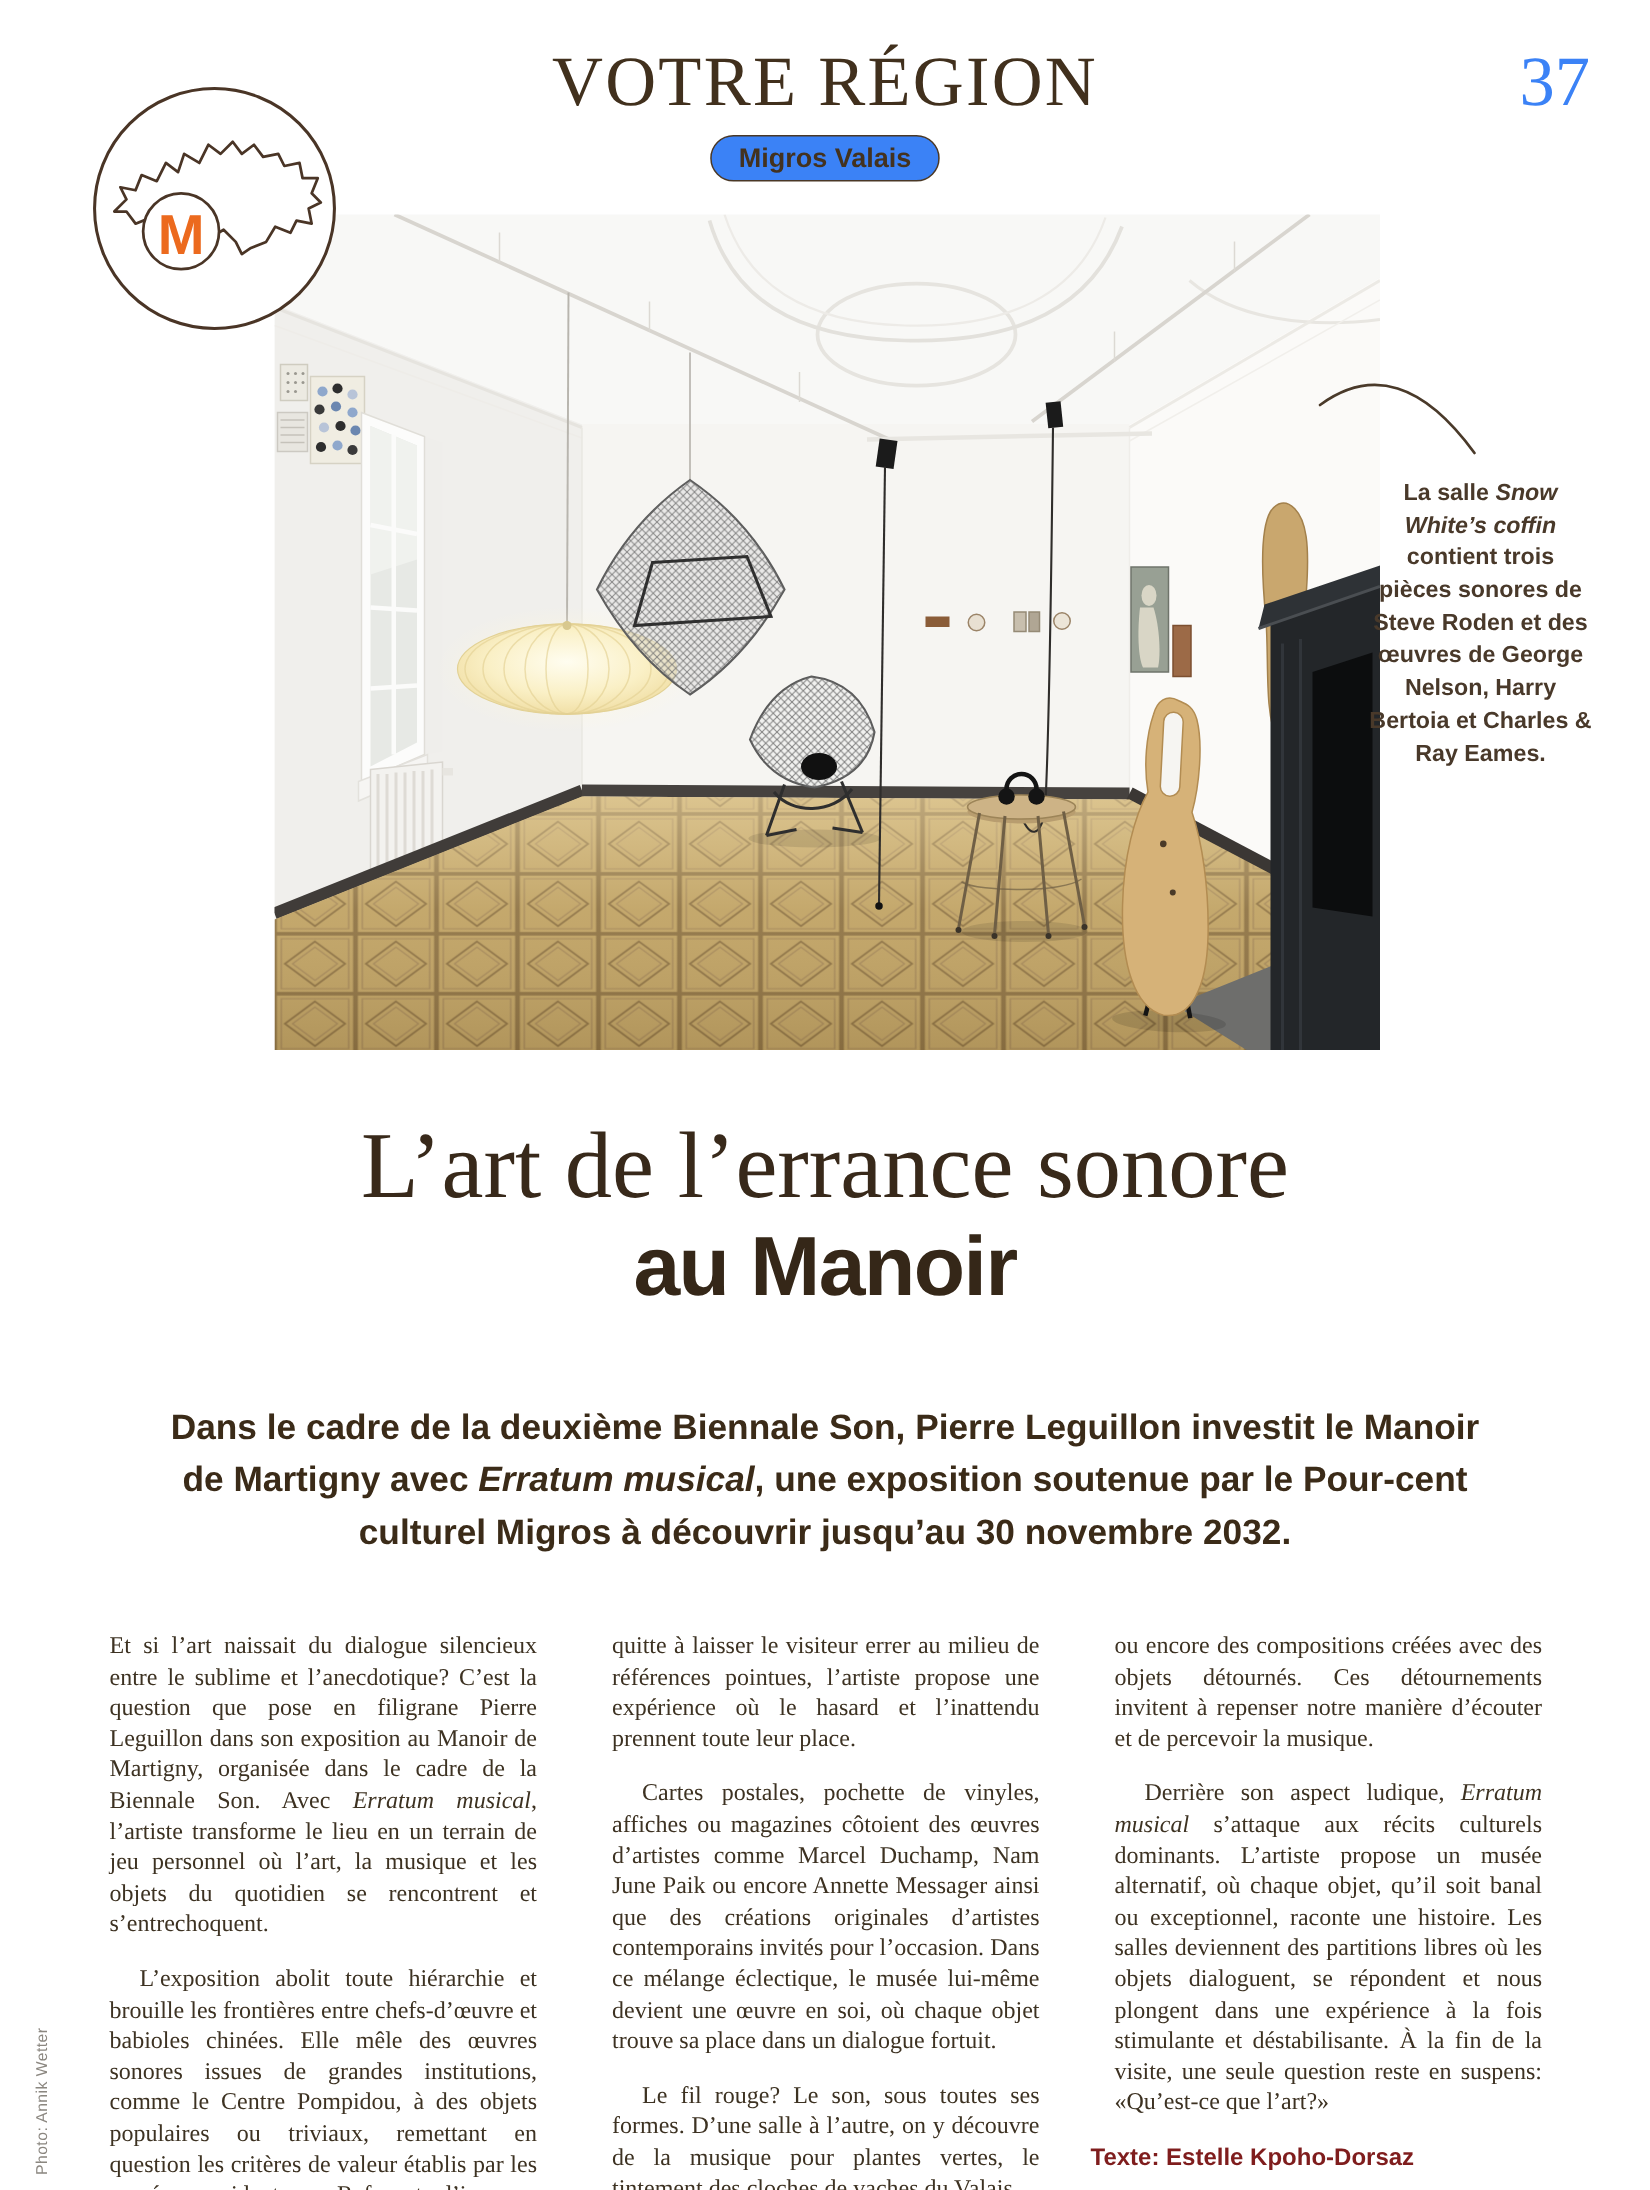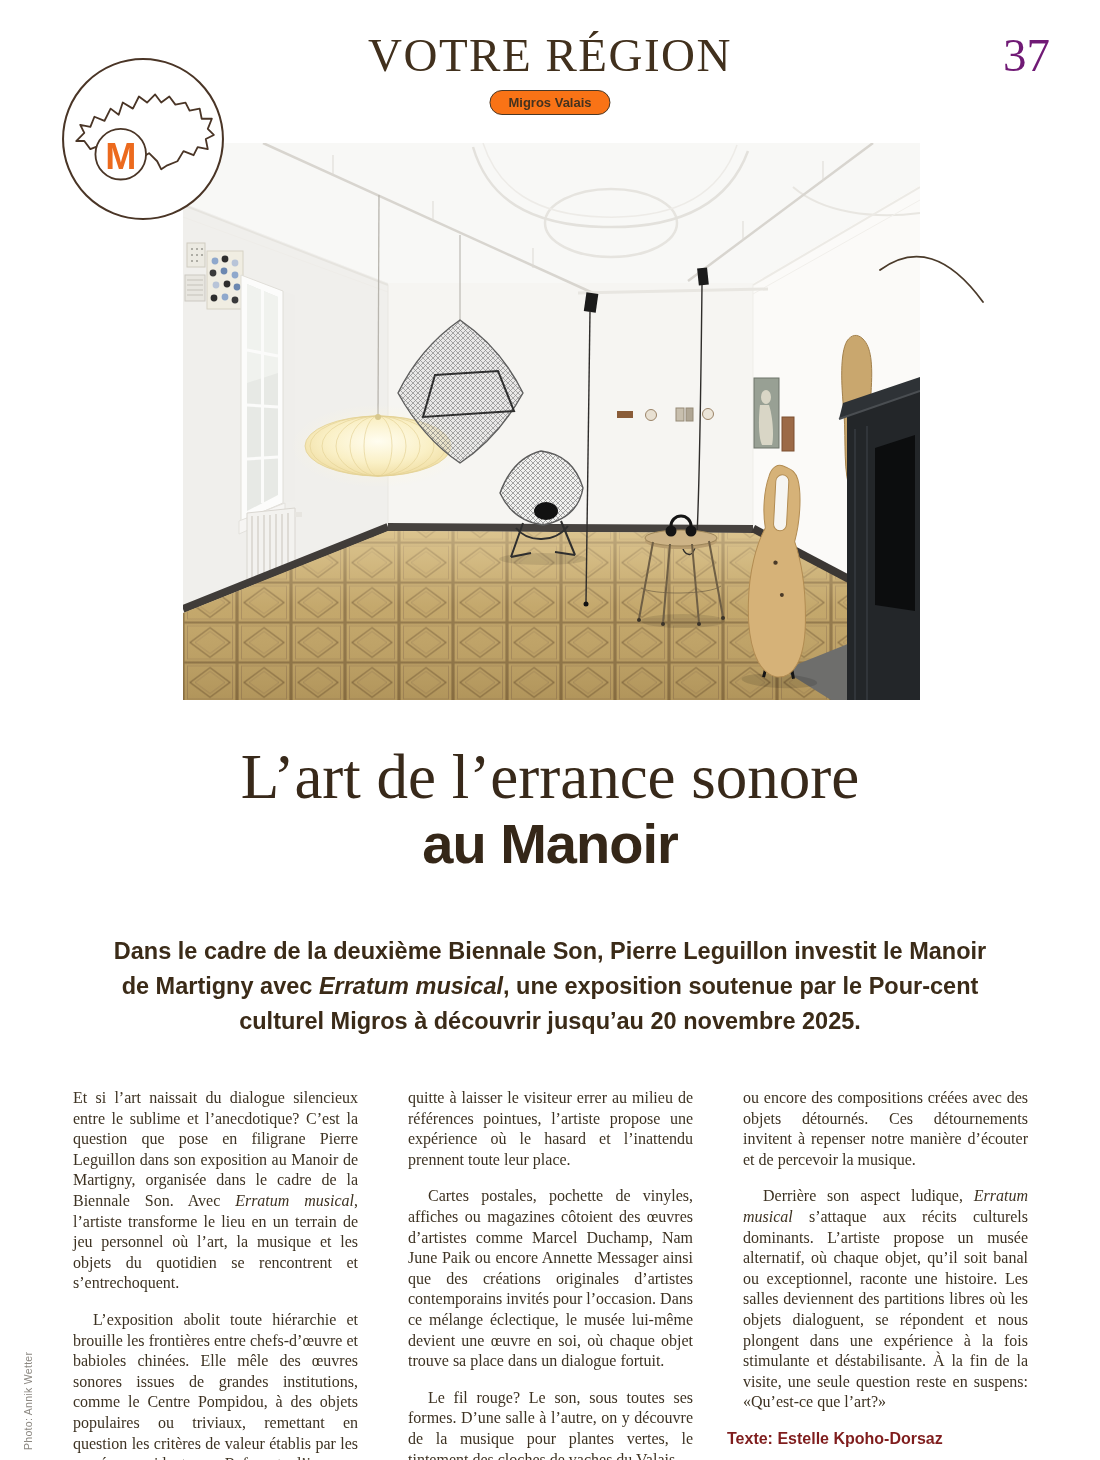--- a/index.html
+++ b/index.html
@@ -5,23 +5,23 @@
   html,body { margin:0; padding:0; background:#ffffff; }
   .page { position:relative; width:1100px; height:1460px; background:#fff; overflow:hidden;
           font-family:"Liberation Sans", sans-serif; color:#3f3524; }
 
   
   .masthead-title { position:absolute; top:28px; left:0; right:0; text-align:center;
     font-family:"Liberation Serif", serif; font-size:47px; font-weight:400;
     letter-spacing:1.5px; color:#41301d; }
   .badge { position:absolute; top:90px; left:50%; transform:translateX(-50%);
     border:1.6px solid #4a3826; border-radius:17px; padding:4px 18px;
-    font-size:13px; font-weight:bold; color:#43321f; background:#f97316; }
-  .page-number { position:absolute; top:28px; right:50px;
-    font-family:"Liberation Serif", serif; font-size:47px; color:#701a75; }
+    font-size:18px; font-weight:bold; color:#43321f; background:#3b82f6; }
+  .page-number { position:absolute; top:28px; right:40px;
+    font-family:"Liberation Serif", serif; font-size:47px; color:#3b82f6; }
   .logo { position:absolute; left:60px; top:56px; width:166px; height:166px; z-index:3; }
 
   
   .photo-wrap { position:absolute; left:183px; top:143px; width:737px; height:557px; z-index:1; }
   .caption-arc { position:absolute; left:850px; top:230px; z-index:2; }
   .photo-caption { position:absolute; left:912px; top:318px; width:150px; text-align:center;
     font-size:15.5px; font-weight:bold; line-height:1.4; color:#49392a; z-index:2; }
   .photo-credit { position:absolute; left:22px; top:1282px; height:168px;
     writing-mode:vertical-rl; transform:rotate(180deg);
     font-size:10.5px; color:#8b8780; letter-spacing:.3px; }
@@ -269,29 +269,30 @@
       <rect x="588" y="332" width="13" height="56" rx="6.5" fill="#f6f5f2" stroke="#b28c52"></rect>
       <circle cx="592" cy="420" r="2.2" fill="#4a3a28"></circle>
         <circle cx="600" cy="452" r="2" fill="#4a3a28"></circle>
     </g>
   </svg>
 
   <svg class="caption-arc" width="150" height="85" viewBox="0 0 150 85">
     <path d="M30,40 Q82,2 133,72" fill="none" stroke="#4a3a2a" stroke-width="1.8" stroke-linecap="round"></path>
   </svg>
 
+  <div class="photo-caption"><span>La salle </span><i>Snow White’s coffin</i><span> contient trois pièces sonores de Steve Roden et des œuvres de George Nelson, Harry Bertoia et Charles &amp; Ray Eames.</span></div>
 
   <div class="photo-credit">Photo: Annik Wetter</div>
 
   <div class="headline">
     <div class="headline-serif">L’art de l’errance sonore</div>
     <div class="headline-sans">au Manoir</div>
   </div>
 
-  <div class="lead"><span>Dans le cadre de la deuxième Biennale Son, Pierre Leguillon investit le Manoir de Martigny avec </span><i>Erratum musical</i><span>, une exposition soutenue par le Pour-cent culturel Migros à découvrir jusqu’au 20 novembre 2025.</span></div>
+  <div class="lead"><span>Dans le cadre de la deuxième Biennale Son, Pierre Leguillon investit le Manoir de Martigny avec </span><i>Erratum musical</i><span>, une exposition soutenue par le Pour-cent culturel Migros à découvrir jusqu’au 30 novembre 2032.</span></div>
 
   <div class="columns">
     <div class="col">
         <div>
           <p><span>Et si l’art naissait du dialogue silencieux entre le sublime et l’anecdotique? C’est la question que pose en filigrane Pierre Leguillon dans son exposition au Manoir de Martigny, organisée dans le cadre de la Biennale Son. Avec </span><i>Erratum musical</i><span>, l’artiste transforme le lieu en un terrain de jeu personnel où l’art, la musique et les objets du quotidien se rencontrent et s’entrechoquent.</span></p>
           <p class="indent"><span>L’exposition abolit toute hiérarchie et brouille les frontières entre chefs-d’œuvre et babioles chinées. Elle mêle des œuvres sonores issues de grandes institutions, comme le Centre Pompidou, à des objets populaires ou triviaux, remettant en question les critères de valeur établis par les musées occidentaux. Refusant d’imposer toute grille de lecture,</span></p>
         </div>
       </div>
     <div class="col">
         <div>

